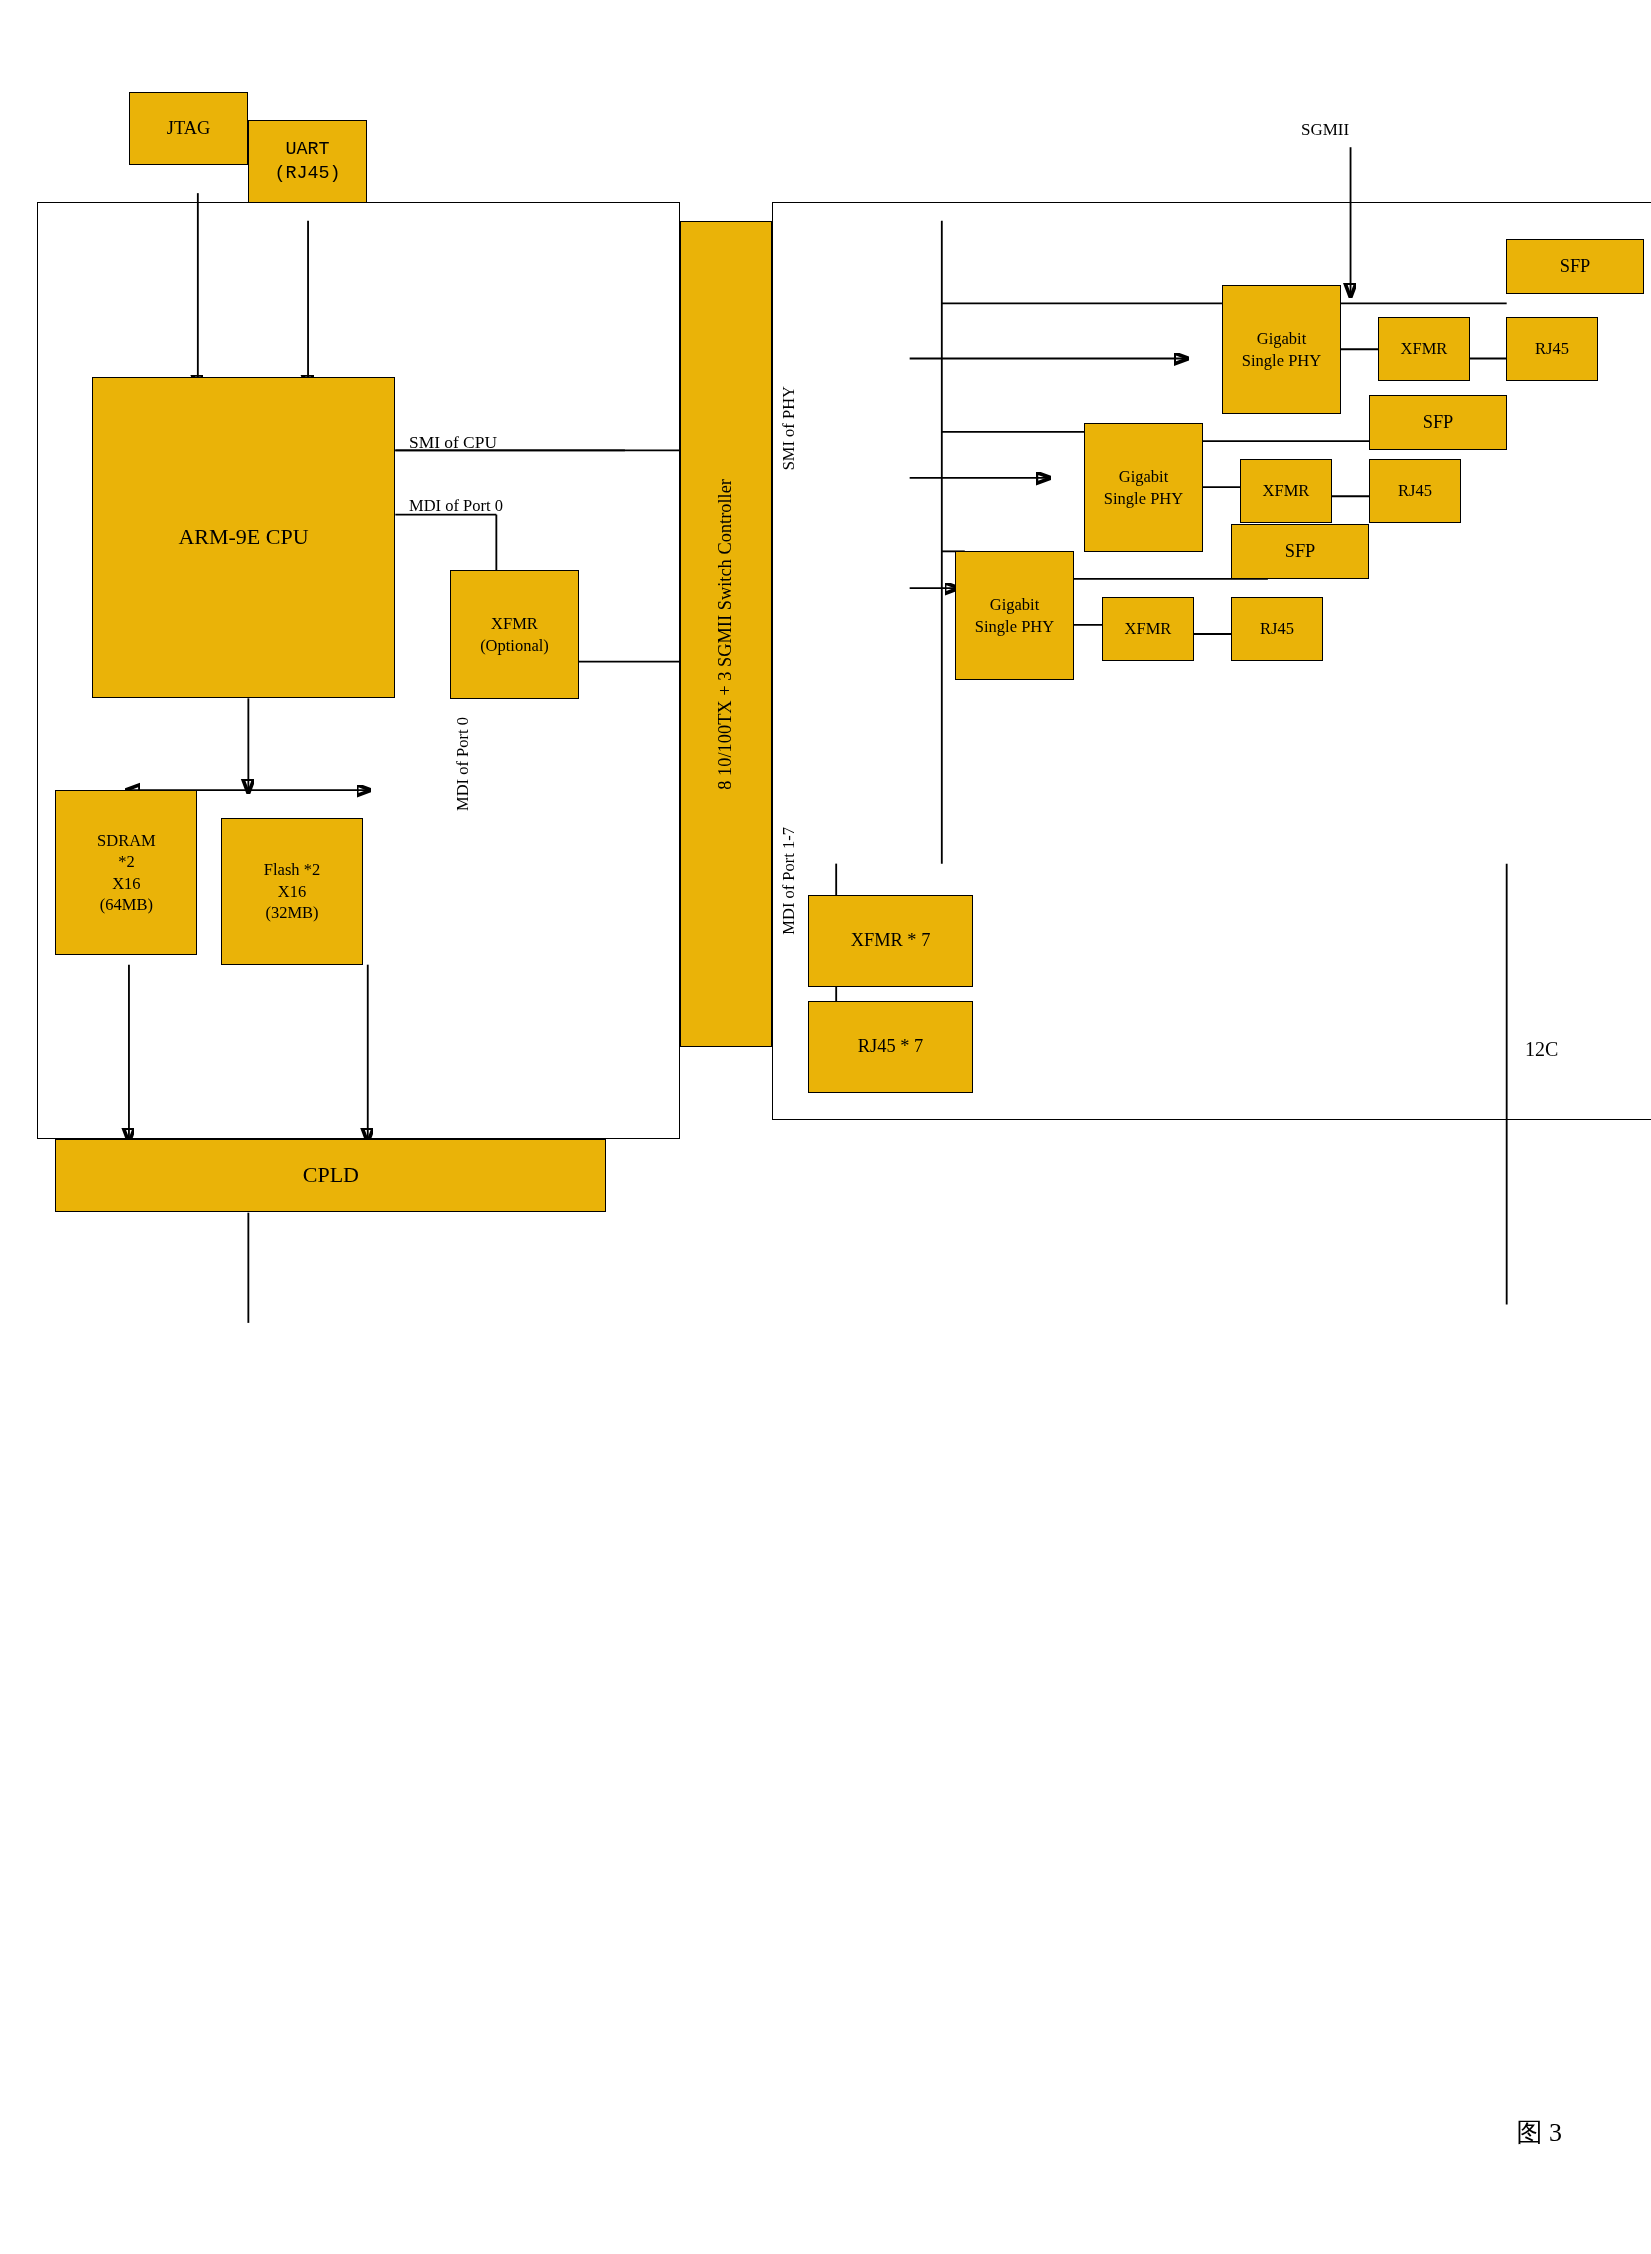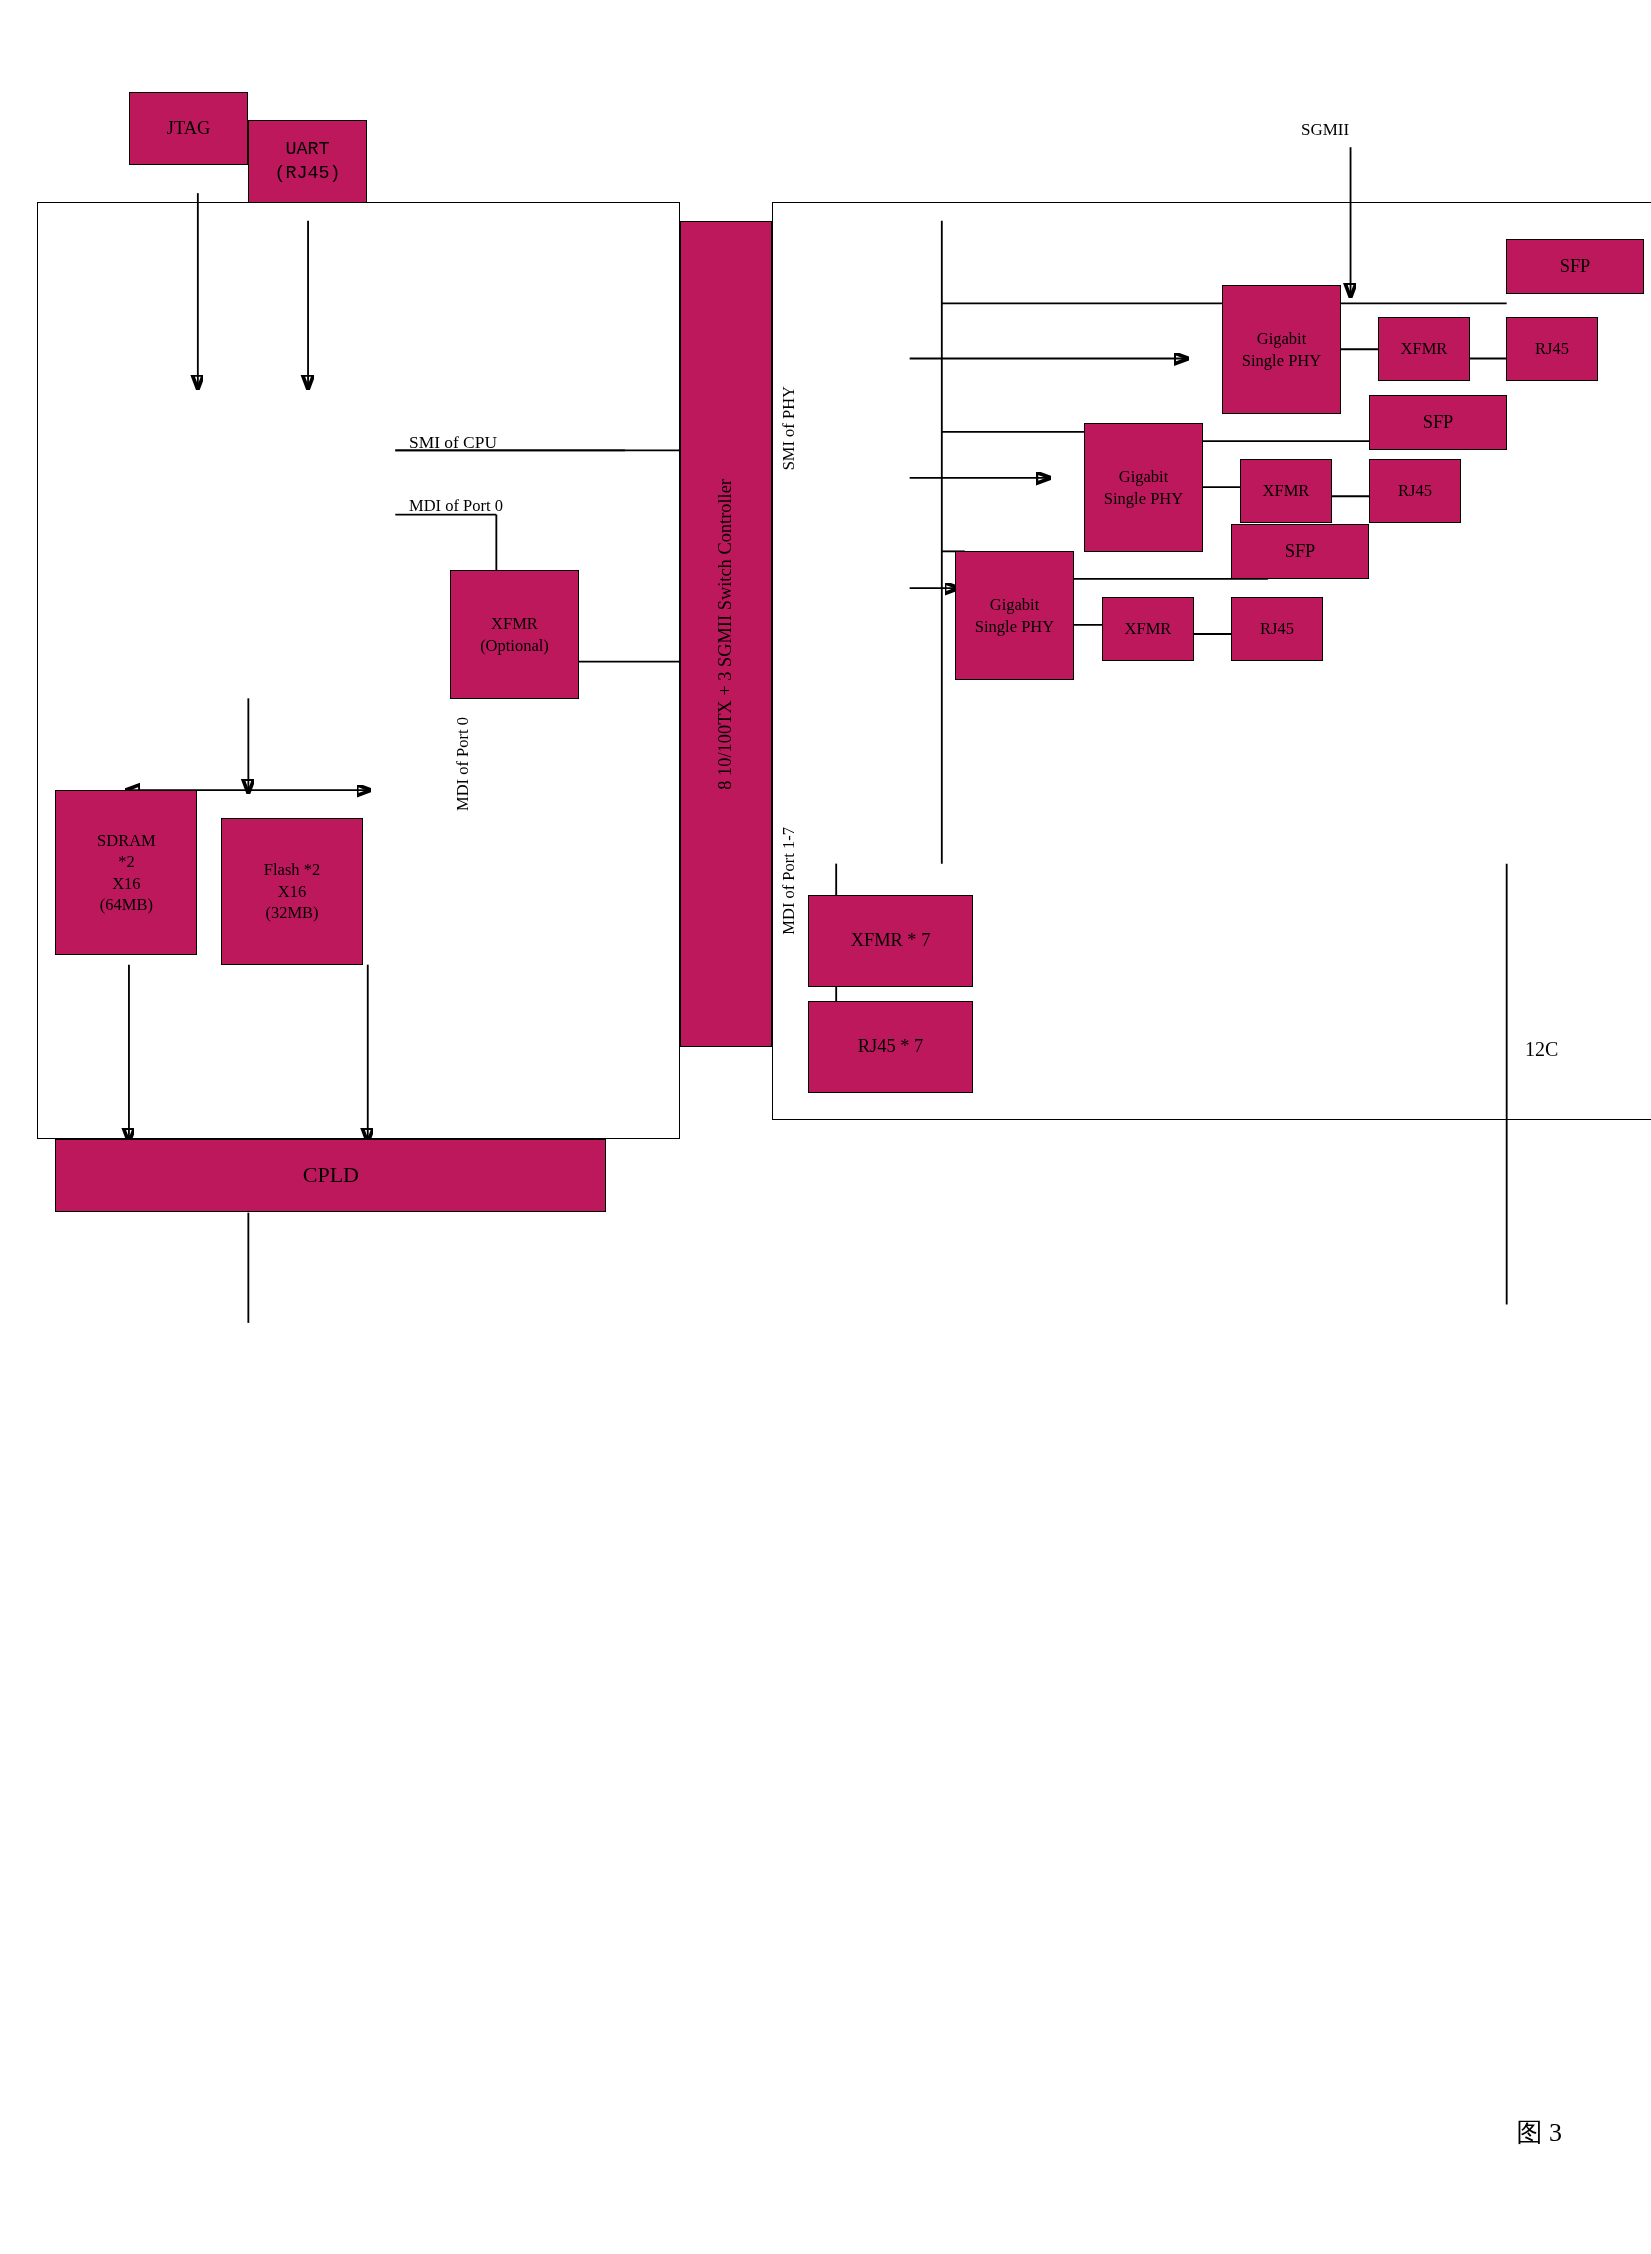--- a/index.html
+++ b/index.html
@@ -14,21 +14,21 @@
     .diagram-container {
       position: absolute;
       top: 37px;
       left: 37px;
       width: 1580px;
       height: 2186px;
     }
     .block {
       position: absolute;
       border: 1.8px solid #000;
-      background: #be185d;
+      background: #eab308;
       display: flex;
       align-items: center;
       justify-content: center;
       text-align: center;
       font-size: 20px;
       line-height: 1.3;
     }
     .block-label {
       font-size: 18.4px;
       position: absolute;
@@ -132,20 +132,23 @@
   </svg>
 
   <div class="block" style="left:92px; top:55px; width:119px; height:73px; font-size:18.4px;">
     <span>JTAG</span>
   </div>
 
   <div class="block" style="left:211px; top:83px; width:119px; height:83px; font-size:18.4px;font-family:Liberation Mono, monospace;">
     <span>UART<br>(RJ45)</span>
   </div>
 
+  <div class="block" style="left:55px; top:340px; width:303px; height:321px; font-size:22px;">
+    <span>ARM-9E CPU</span>
+  </div>
 
   <div class="block" style="left:413px; top:533px; width:129px; height:129px; font-size:16.5px;">
     <span>XFMR<br>(Optional)</span>
   </div>
 
   <div class="block" style="left:18.4px; top:753px; width:142px; height:165px; font-size:16.5px;">
     <span>SDRAM<br>*2<br>X16<br>(64MB)</span>
   </div>
 
   <div class="block" style="left:184px; top:781px; width:142px; height:147px; font-size:16.5px;">

